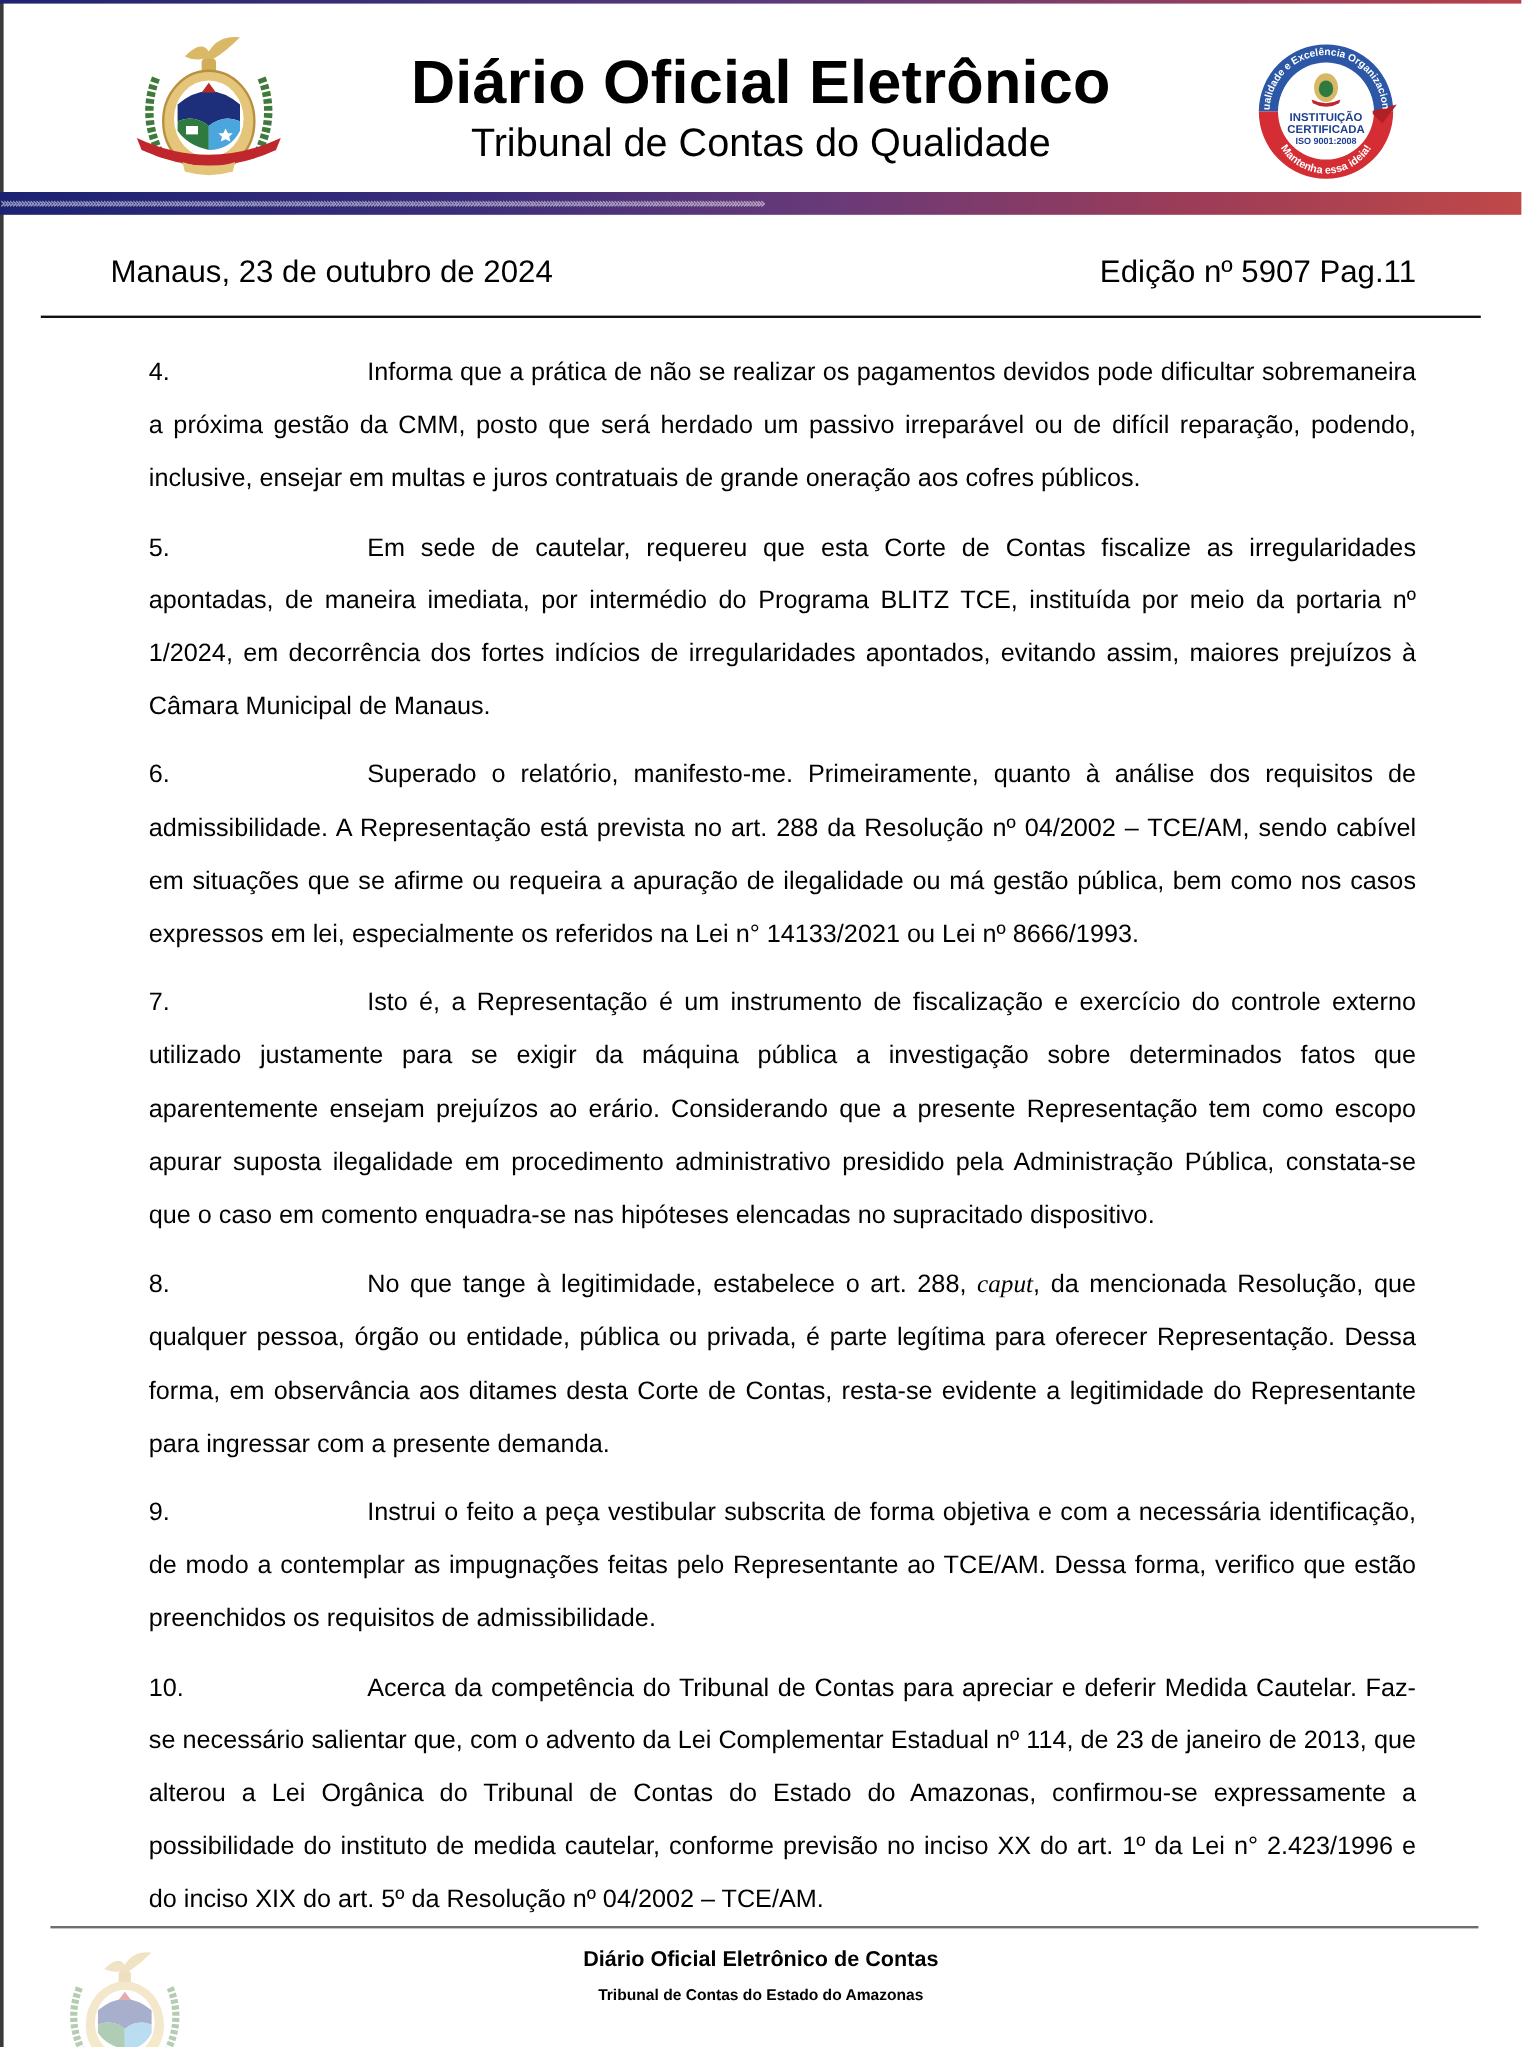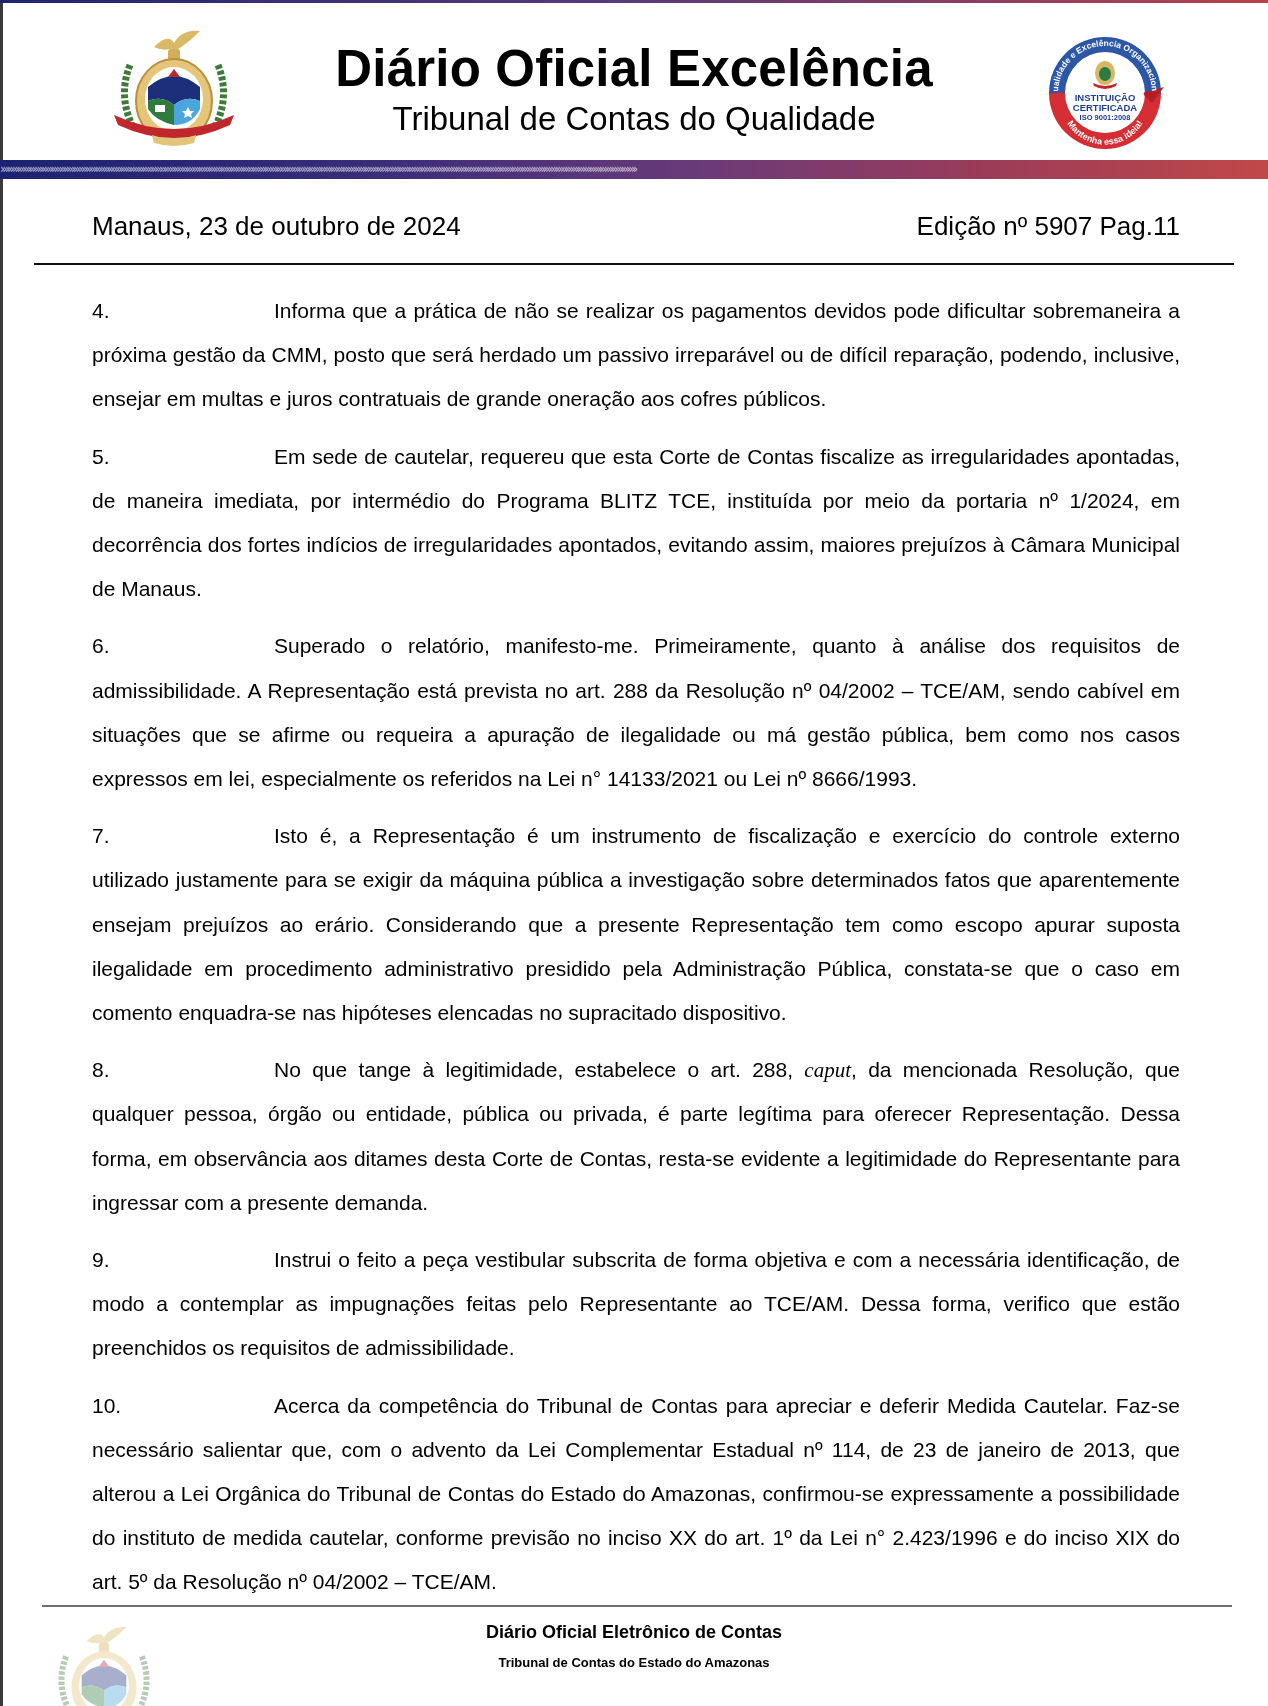--- a/index.html
+++ b/index.html
@@ -28,21 +28,21 @@
       white-space: nowrap; font-family: "DejaVu Sans", sans-serif; font-weight: bold; }
 
     
     .meta-row { position: absolute; left: 92px; width: 1088px; top: 212px; height: 30px; font-size: 26px;
       display: flex; justify-content: space-between; align-items: flex-end; }
     .meta-rule { position: absolute; left: 34px; width: 1200px; top: 263px; height: 2px; background: #111; }
 
     
     .content { position: absolute; left: 92px; width: 1088px; top: 289px;
       font-size: 21px; line-height: 44.2px; text-align: justify; }
-    .para { margin-bottom: 13px; }
+    .para { margin-bottom: 13px; margin-left: 32px; }
     .para .num { display: inline-block; width: 182px; }
     .para em { font-style: italic; font-family: Liberation Serif, serif; }
 
     
     .footer-rule { position: absolute; left: 42px; width: 1190px; top: 1605px; height: 2px; background: #6e6e6e; }
     .footer-logo { position: absolute; left: 42px; top: 1622px; width: 124px; height: 110px; opacity: 0.38; }
     .footer-text { position: absolute; left: 0; width: 1268px; text-align: center; color: #000000; }
     .f1 { top: 1622px; font-size: 18px; font-weight: bold; }
     .f2 { top: 1655px; font-size: 13px; font-weight: bold; }
     .f3 { top: 1721px; font-size: 11px; }
@@ -71,21 +71,21 @@
     <path d="M40 76 Q54 70 66 80 L66 100 Q48 96 40 84Z" fill="#2f7a3e"></path>
     <path d="M66 80 Q78 70 92 76 L92 84 Q84 100 66 100Z" fill="#4aa6dd"></path>
     <path d="M60 52 L66 44 L72 52Z" fill="#b82a2a"></path>
     <rect x="47" y="80" width="10" height="7" fill="#fff"></rect>
     <path d="M80 82 l2 4 4 0 -3 3 1 4 -4 -2 -4 2 1 -4 -3 -3 4 0z" fill="#fff"></path>
 
     <path d="M6 90 Q66 118 126 90 L122 100 Q66 126 10 100Z" fill="#c0272d"></path>
     <path d="M44 110 Q66 118 88 110 L86 118 Q66 124 46 118Z" fill="#e2c57a"></path>
   </svg>
 
-  <div class="title">Diário Oficial Excelência</div>
+  <div class="title">Diário Oficial Eletrônico</div>
   <div class="subtitle">Tribunal de Contas do Qualidade</div>
 
   <svg class="logo-right" viewBox="0 0 134 122">
     <defs>
       <path id="arcTop" d="M20 64 A47 47 0 0 1 114 64"></path>
       <path id="arcBot" d="M28 92 A44 44 0 0 0 106 92"></path>
     </defs>
     <circle cx="67" cy="62" r="58" fill="#ffffff"></circle>
     <path d="M11 64 A56 56 0 0 1 123 64 L107 64 A40 40 0 0 0 27 64Z" fill="#2b57a6"></path>
     <path d="M11 64 A56 56 0 0 0 123 64 L107 64 A40 40 0 0 1 27 64Z" fill="#d42d33"></path>

